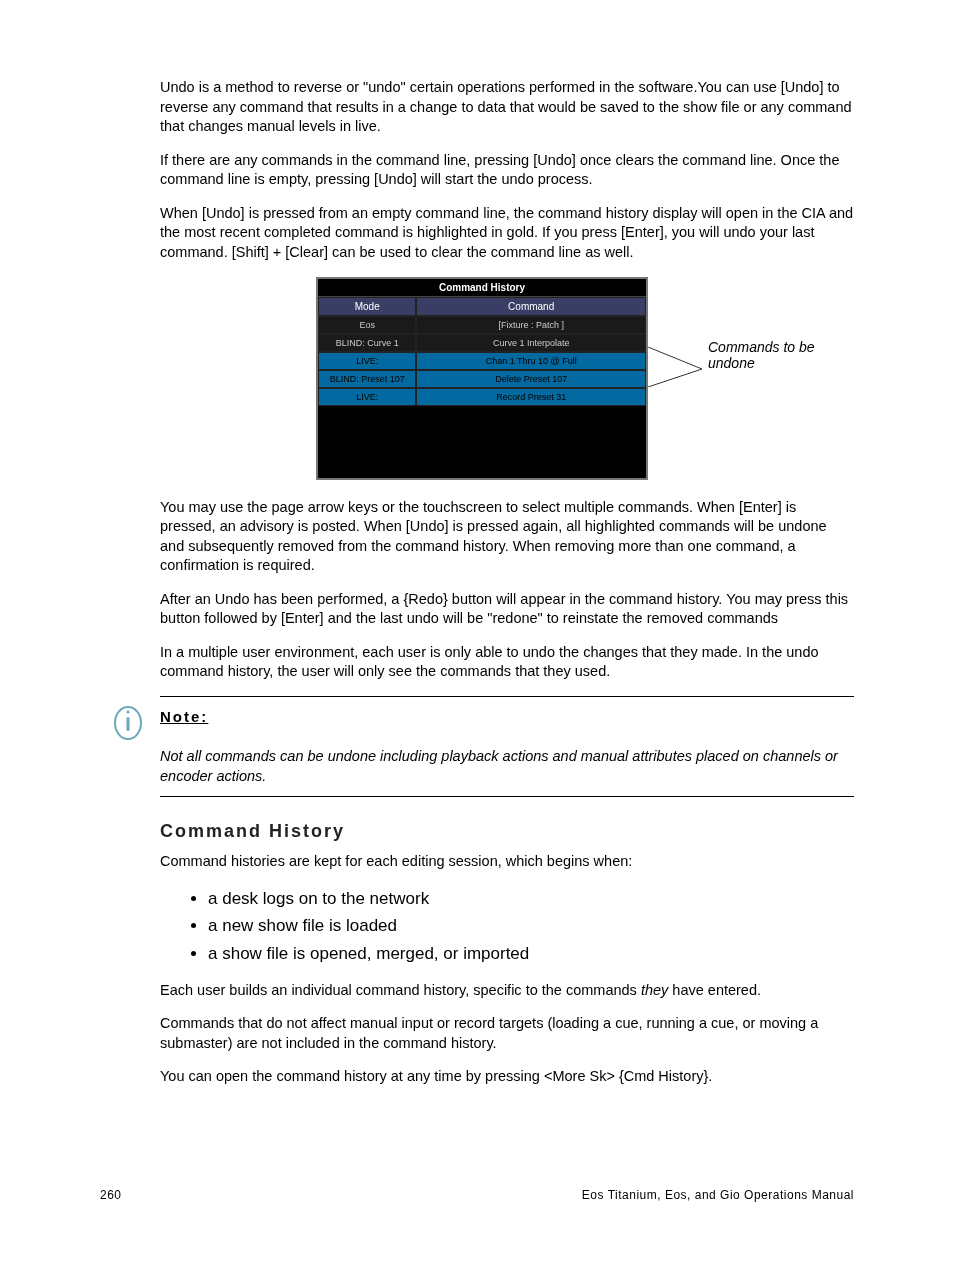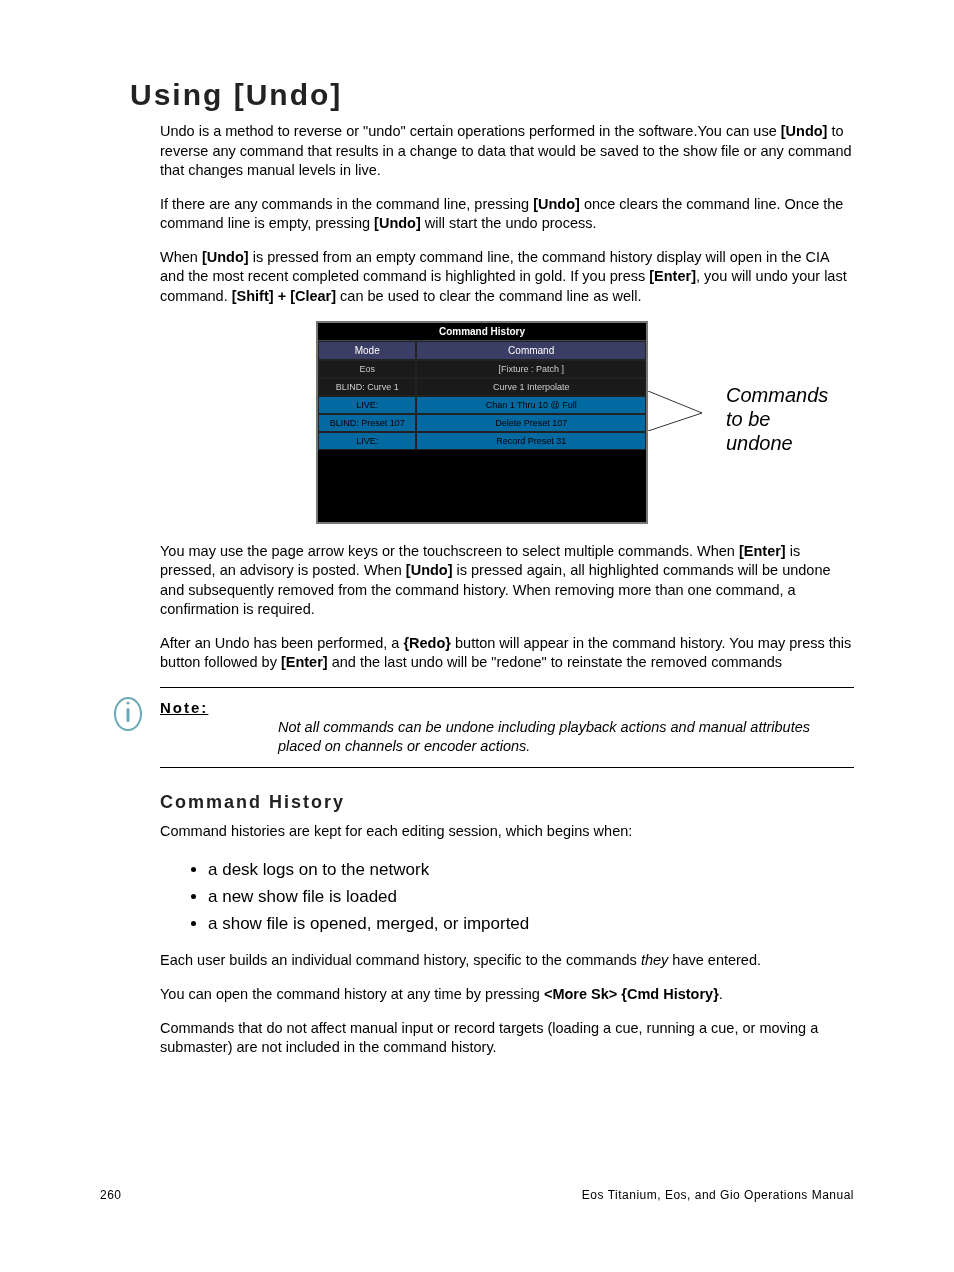--- a/index.html
+++ b/index.html
@@ -24,21 +24,21 @@
     color: #222;
   }
   .body-text {
     margin-left: 60px;
     margin-right: 0;
     font-size: 14.5px;
     line-height: 1.35;
     color: #000;
   }
   .para { margin: 0 0 14px 0; }
-  .bold { font-weight: bold; }
+  .bold { font-weight: normal; }
 
   
   .figure-wrap {
     margin: 6px 0 18px 60px;
     display: flex;
     align-items: flex-start;
   }
   .cmd-table {
     width: 332px;
     border: 2px solid #777;
@@ -82,25 +82,25 @@
 
   
   .annot-wrap {
     position: relative;
     margin-left: 10px;
     margin-top: 62px;
     width: 180px;
   }
   .annot-text {
     font-style: italic;
-    font-size: 20px;
+    font-size: 14px;
     color: #000;
     text-align: left;
     line-height: 1.2;
-    margin-left: 68px;
+    margin-left: 50px;
   }
   .annot-lines {
     position: absolute;
     left: -10px;
     top: 8px;
     width: 70px;
     height: 40px;
   }
 
   
@@ -113,20 +113,21 @@
   }
   .note-icon {
     position: absolute;
     left: -48px;
     top: 4px;
     width: 32px;
     height: 40px;
   }
   .note-row {
     display: flex;
+    flex-direction: column;
   }
   .note-label {
     font-weight: bold;
     letter-spacing: 2px;
     font-size: 15px;
     text-decoration: underline;
     width: 118px;
     flex-shrink: 0;
   }
   .note-text {
@@ -162,21 +163,20 @@
     display: flex;
     justify-content: space-between;
     letter-spacing: 0.5px;
   }
 </style>
 </head>
 <body>
 
 <div class="page">
 
-  <h1 class="main-title">Using [Undo]</h1>
 
   <div class="body-text">
 
     <p class="para">
       <span>Undo is a method to reverse or "undo" certain operations performed in the software.You can use </span><span class="bold">[Undo]</span><span> to reverse any command that results in a change to data that would be saved to the show file or any command that changes manual levels in live.</span>
     </p>
 
     <p class="para">
       <span>If there are any commands in the command line, pressing </span><span class="bold">[Undo]</span><span> once clears the command line. Once the command line is empty, pressing </span><span class="bold">[Undo]</span><span> will start the undo process.</span>
     </p>
@@ -228,20 +228,21 @@
 
   <div class="body-text">
     <p class="para">
       <span>You may use the page arrow keys or the touchscreen to select multiple commands. When </span><span class="bold">[Enter]</span><span> is pressed, an advisory is posted. When </span><span class="bold">[Undo]</span><span> is pressed again, all highlighted commands will be undone and subsequently removed from the command history. When removing more than one command, a confirmation is required.</span>
     </p>
 
     <p class="para">
       <span>After an Undo has been performed, a </span><span class="bold">{Redo}</span><span> button will appear in the command history. You may press this button followed by </span><span class="bold">[Enter]</span><span> and the last undo will be "redone" to reinstate the removed commands</span>
     </p>
 
+    <p class="para">In a multiple user environment, each user is only able to undo the changes that they made. In the undo command history, the user will only see the commands that they used.</p>
 
     <div class="note-block">
       <svg class="note-icon" viewBox="0 0 32 40">
         <ellipse cx="16" cy="22" rx="13" ry="16" fill="none" stroke="#6aa9b8" stroke-width="2"></ellipse>
         <circle cx="16" cy="11" r="1.6" fill="#6aa9b8"></circle>
         <rect x="14.5" y="16" width="3" height="14" rx="1.5" fill="#6aa9b8"></rect>
       </svg>
       <div class="note-row">
         <div class="note-label">Note:</div>
         <div class="note-text">Not all commands can be undone including playback actions and manual attributes placed on channels or encoder actions.</div>
@@ -255,25 +256,25 @@
     <ul class="bullets" id="bullets">
         <li>a desk logs on to the network</li>
         <li>a new show file is loaded</li>
         <li>a show file is opened, merged, or imported</li>
       </ul>
 
     <p class="para">
       <span>Each user builds an individual command history, specific to the commands </span><span class="italic">they</span><span> have entered.</span>
     </p>
 
+    <p class="para">Commands that do not affect manual input or record targets (loading a cue, running a cue, or moving a submaster) are not included in the command history.</p>
+
     <p class="para">
       <span>You can open the command history at any time by pressing </span><span class="bold">&lt;More Sk&gt; {Cmd History}</span><span>.</span>
     </p>
-
-    <p class="para">Commands that do not affect manual input or record targets (loading a cue, running a cue, or moving a submaster) are not included in the command history.</p>
   </div>
 
   <div class="footer">
     <span>260</span>
     <span>Eos Titanium, Eos, and Gio Operations Manual</span>
   </div>
 
 </div>
 
 </body></html>

